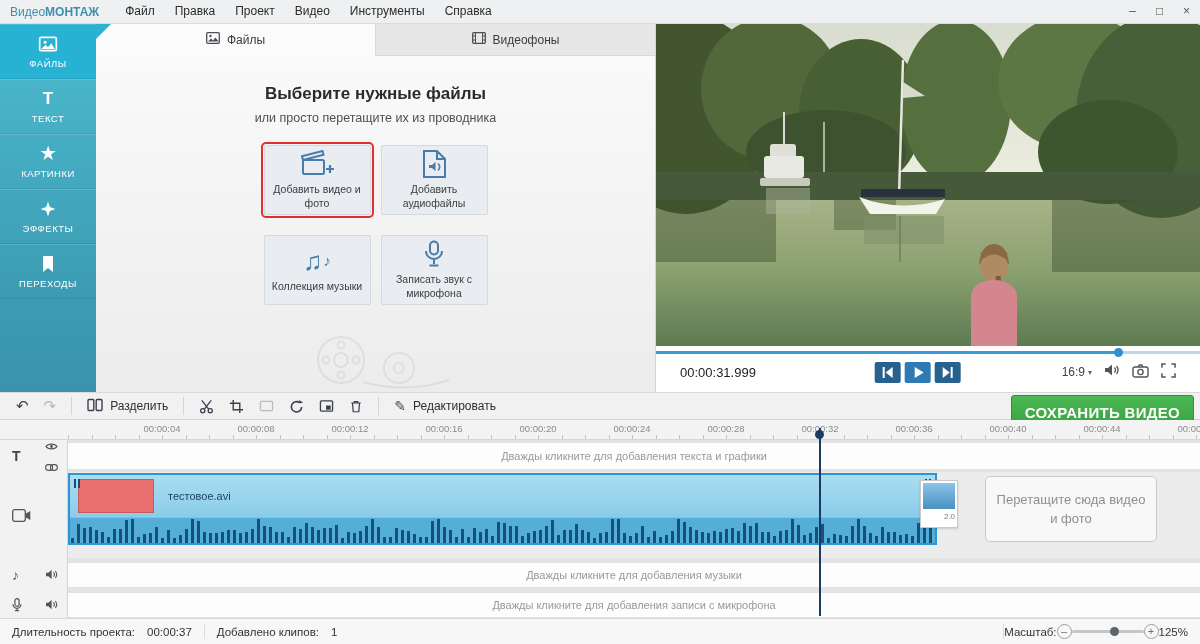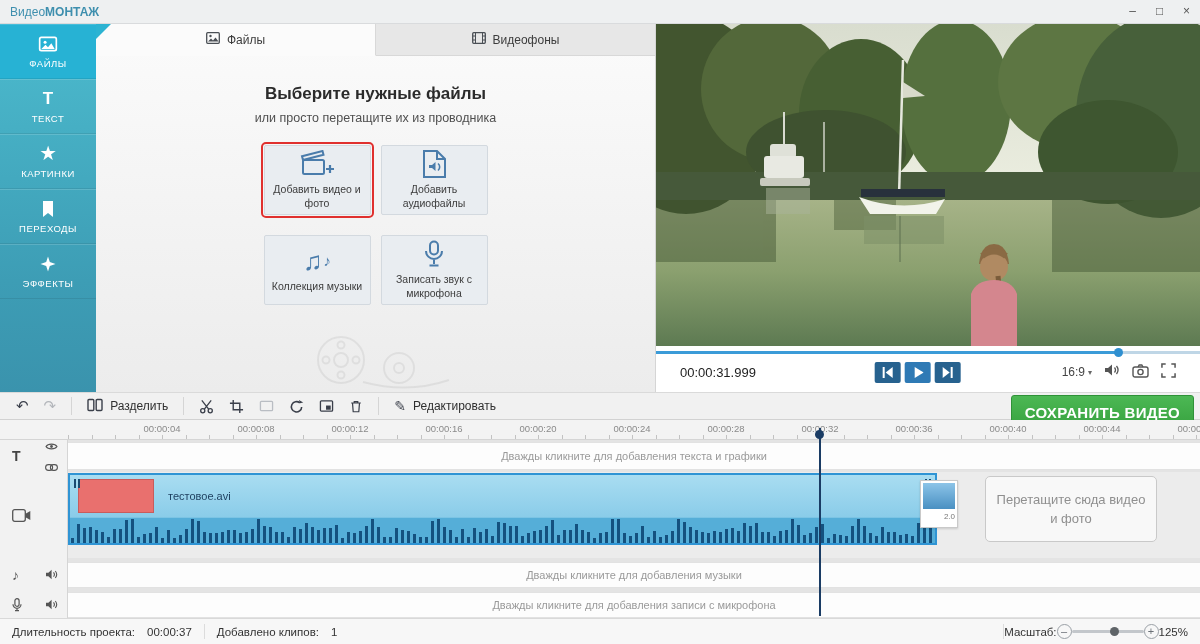--- a/index.html
+++ b/index.html
@@ -107,20 +107,28 @@
   .zoom-slider{position:relative;width:72px;height:3px;background:#c3c7cb;border-radius:2px;cursor:pointer}
   .zoom-knob{position:absolute;left:38px;top:-3px;width:9px;height:9px;border-radius:50%;background:#5f6468}
 </style>
 </head>
 <body>
 
 <div class="app">
 
   <div class="titlebar">
     <div class="logo"><span>Видео</span><span class="suf">МОНТАЖ</span></div>
+    <div class="menus">
+      <span class="menu-item">Файл</span>
+      <span class="menu-item">Правка</span>
+      <span class="menu-item">Проект</span>
+      <span class="menu-item">Видео</span>
+      <span class="menu-item">Инструменты</span>
+      <span class="menu-item">Справка</span>
+    </div>
     <div class="win-controls">
       <span class="win-btn">–</span>
       <span class="win-btn">□</span>
       <span class="win-btn">×</span>
     </div>
   </div>
 
   <div class="sidebar">
     <div class="sb-item active">
       <span class="sb-ico">
@@ -135,33 +143,33 @@
     <div class="sb-item">
       <span class="sb-ico">T</span>
       <span class="sb-label">ТЕКСТ</span>
     </div>
     <div class="sb-item">
       <span class="sb-ico">★</span>
       <span class="sb-label">КАРТИНКИ</span>
     </div>
     <div class="sb-item">
       <span class="sb-ico">
+          <svg width="18" height="18" viewBox="0 0 24 24">
+            <path d="M12 2l2.4 7.2L22 12l-7.6 2.8L12 22l-2.4-7.2L2 12l7.6-2.8z" fill="#fff"></path>
+          </svg>
+        </span>
+      <span class="sb-label">ЭФФЕКТЫ</span>
+    </div>
+    <div class="sb-item">
+      <span class="sb-ico">
           <svg width="16" height="18" viewBox="0 0 16 18">
             <path d="M3 1h10v16l-5-4-5 4z" fill="#fff"></path>
           </svg>
         </span>
       <span class="sb-label">ПЕРЕХОДЫ</span>
-    </div>
-    <div class="sb-item">
-      <span class="sb-ico">
-          <svg width="18" height="18" viewBox="0 0 24 24">
-            <path d="M12 2l2.4 7.2L22 12l-7.6 2.8L12 22l-2.4-7.2L2 12l7.6-2.8z" fill="#fff"></path>
-          </svg>
-        </span>
-      <span class="sb-label">ЭФФЕКТЫ</span>
     </div>
   </div>
 
   <div class="files-panel">
     <div class="tabs">
       <span class="tab-notch"></span>
       <div class="tab active">
         <span><svg width="14" height="12" viewBox="0 0 14 12">
               <rect x=".7" y=".7" width="12.6" height="10.6" rx="1" fill="none" stroke="#4a4f55" stroke-width="1.3"></rect>
               <circle cx="4.5" cy="4" r="1.2" fill="#4a4f55"></circle>

